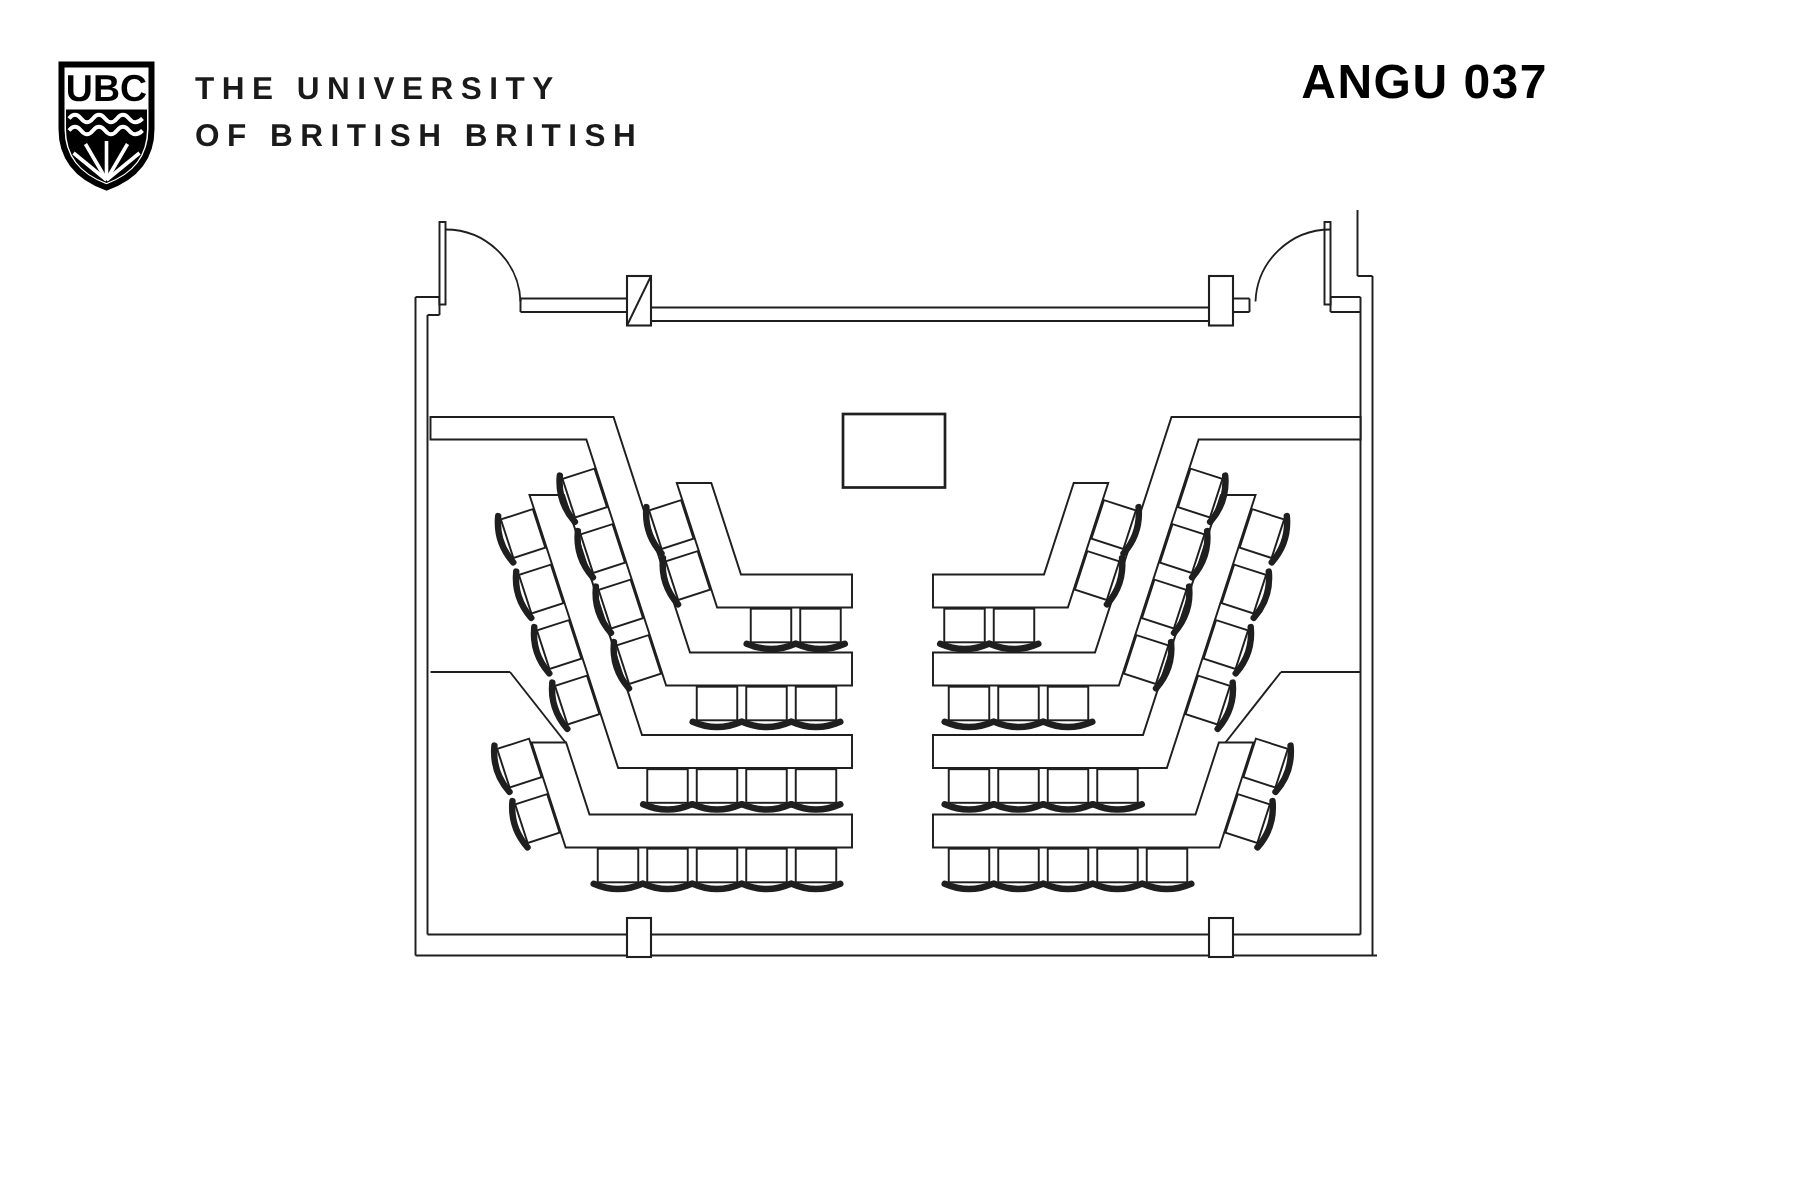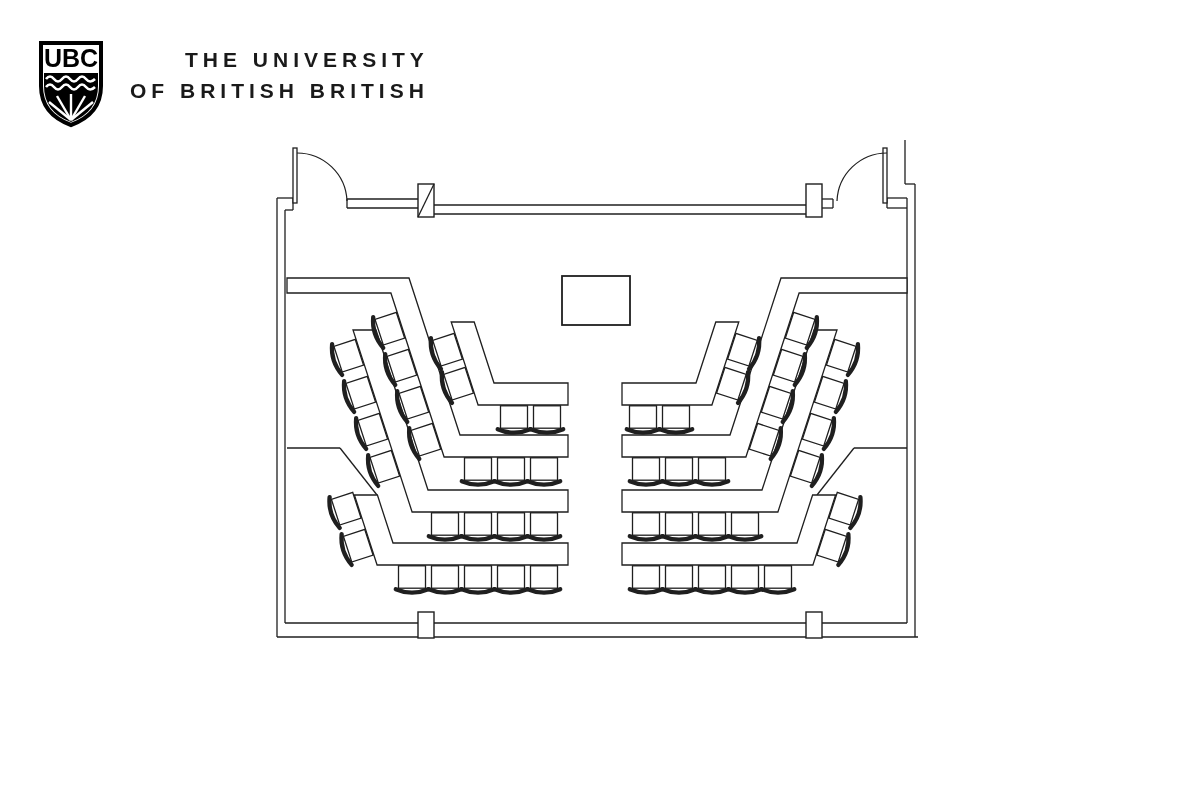--- a/index.html
+++ b/index.html
@@ -1,20 +1,20 @@
 <!DOCTYPE html>
 <html><head>
 <meta charset="utf-8">
 <style>
   html,body{margin:0;padding:0;background:#ffffff;}
   body{width:1200px;height:800px;position:relative;font-family:"Liberation Sans",sans-serif;overflow:hidden;}
   .header{position:absolute;left:0;top:0;width:1068px;height:120px;}
   .logo{position:absolute;left:38px;top:40px;width:66px;height:88px;}
   .uni-name{position:absolute;left:130px;top:44px;color:#1a1a1a;font-weight:bold;
-            font-size:21px;letter-spacing:5px;line-height:31px;white-space:nowrap;text-align:right;}
+            font-size:21px;letter-spacing:5px;line-height:31px;white-space:nowrap;}
   .room-code{position:absolute;right:36px;top:36px;color:#000;font-weight:bold;
              font-size:32px;letter-spacing:1px;}
   .plan{position:absolute;left:0;top:0;width:1200px;height:800px;}
 </style>
 </head>
 <body>
 
 <div class="header">
   <svg class="logo" viewBox="0 0 66 88">
     <path d="M3 3 H63 V46 Q63 74 33 85 Q3 74 3 46 Z" fill="#ffffff" stroke="#000" stroke-width="4"></path>
@@ -27,20 +27,21 @@
         <path d="M33 80 L19 56"></path>
         <path d="M33 80 L47 56"></path>
       <path d="M33 80 L11 62"></path>
         <path d="M33 80 L55 62"></path>
     </g>
   </svg>
   <div class="uni-name">
     <div>THE UNIVERSITY</div>
     <div>OF BRITISH BRITISH</div>
   </div>
+  <div class="room-code">ANGU 037</div>
 </div>
 
 <svg class="plan" viewBox="0 0 1200 800" xmlns="http://www.w3.org/2000/svg">
     <line x1="277" y1="198" x2="277" y2="637" stroke="#1f1f1f" stroke-width="1.3"></line>
     <line x1="285" y1="210" x2="285" y2="623" stroke="#1f1f1f" stroke-width="1.3"></line>
     <line x1="277" y1="198" x2="293" y2="198" stroke="#1f1f1f" stroke-width="1.3"></line>
     <line x1="285" y1="210" x2="293" y2="210" stroke="#1f1f1f" stroke-width="1.3"></line>
     <line x1="293" y1="198" x2="293" y2="210" stroke="#1f1f1f" stroke-width="1.3"></line>
     <line x1="347" y1="199" x2="418" y2="199" stroke="#1f1f1f" stroke-width="1.3"></line>
     <line x1="347" y1="208" x2="418" y2="208" stroke="#1f1f1f" stroke-width="1.3"></line>

